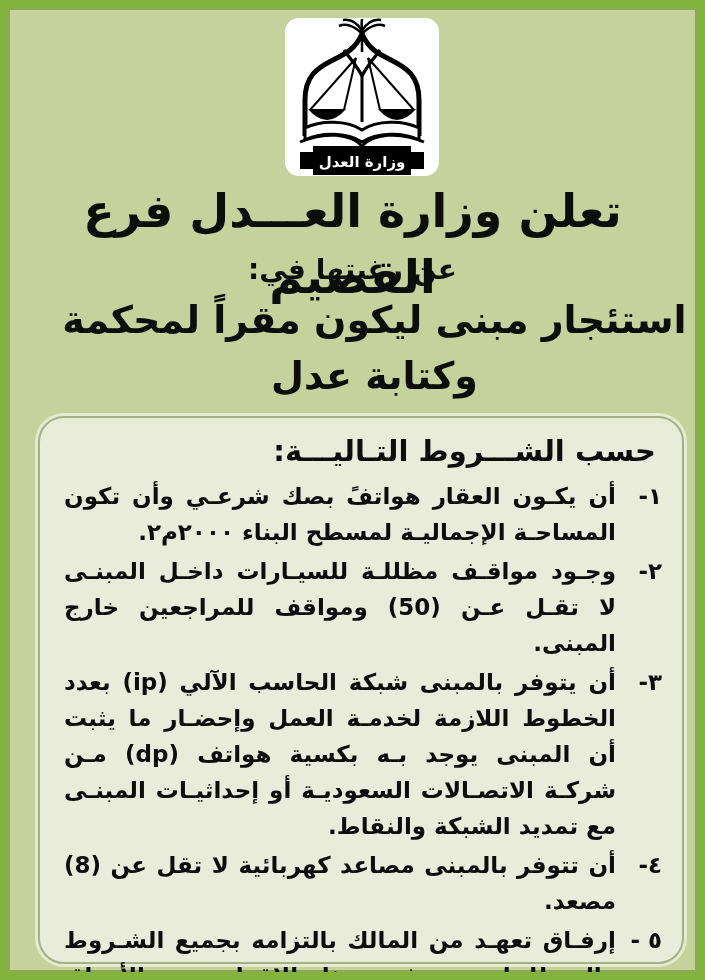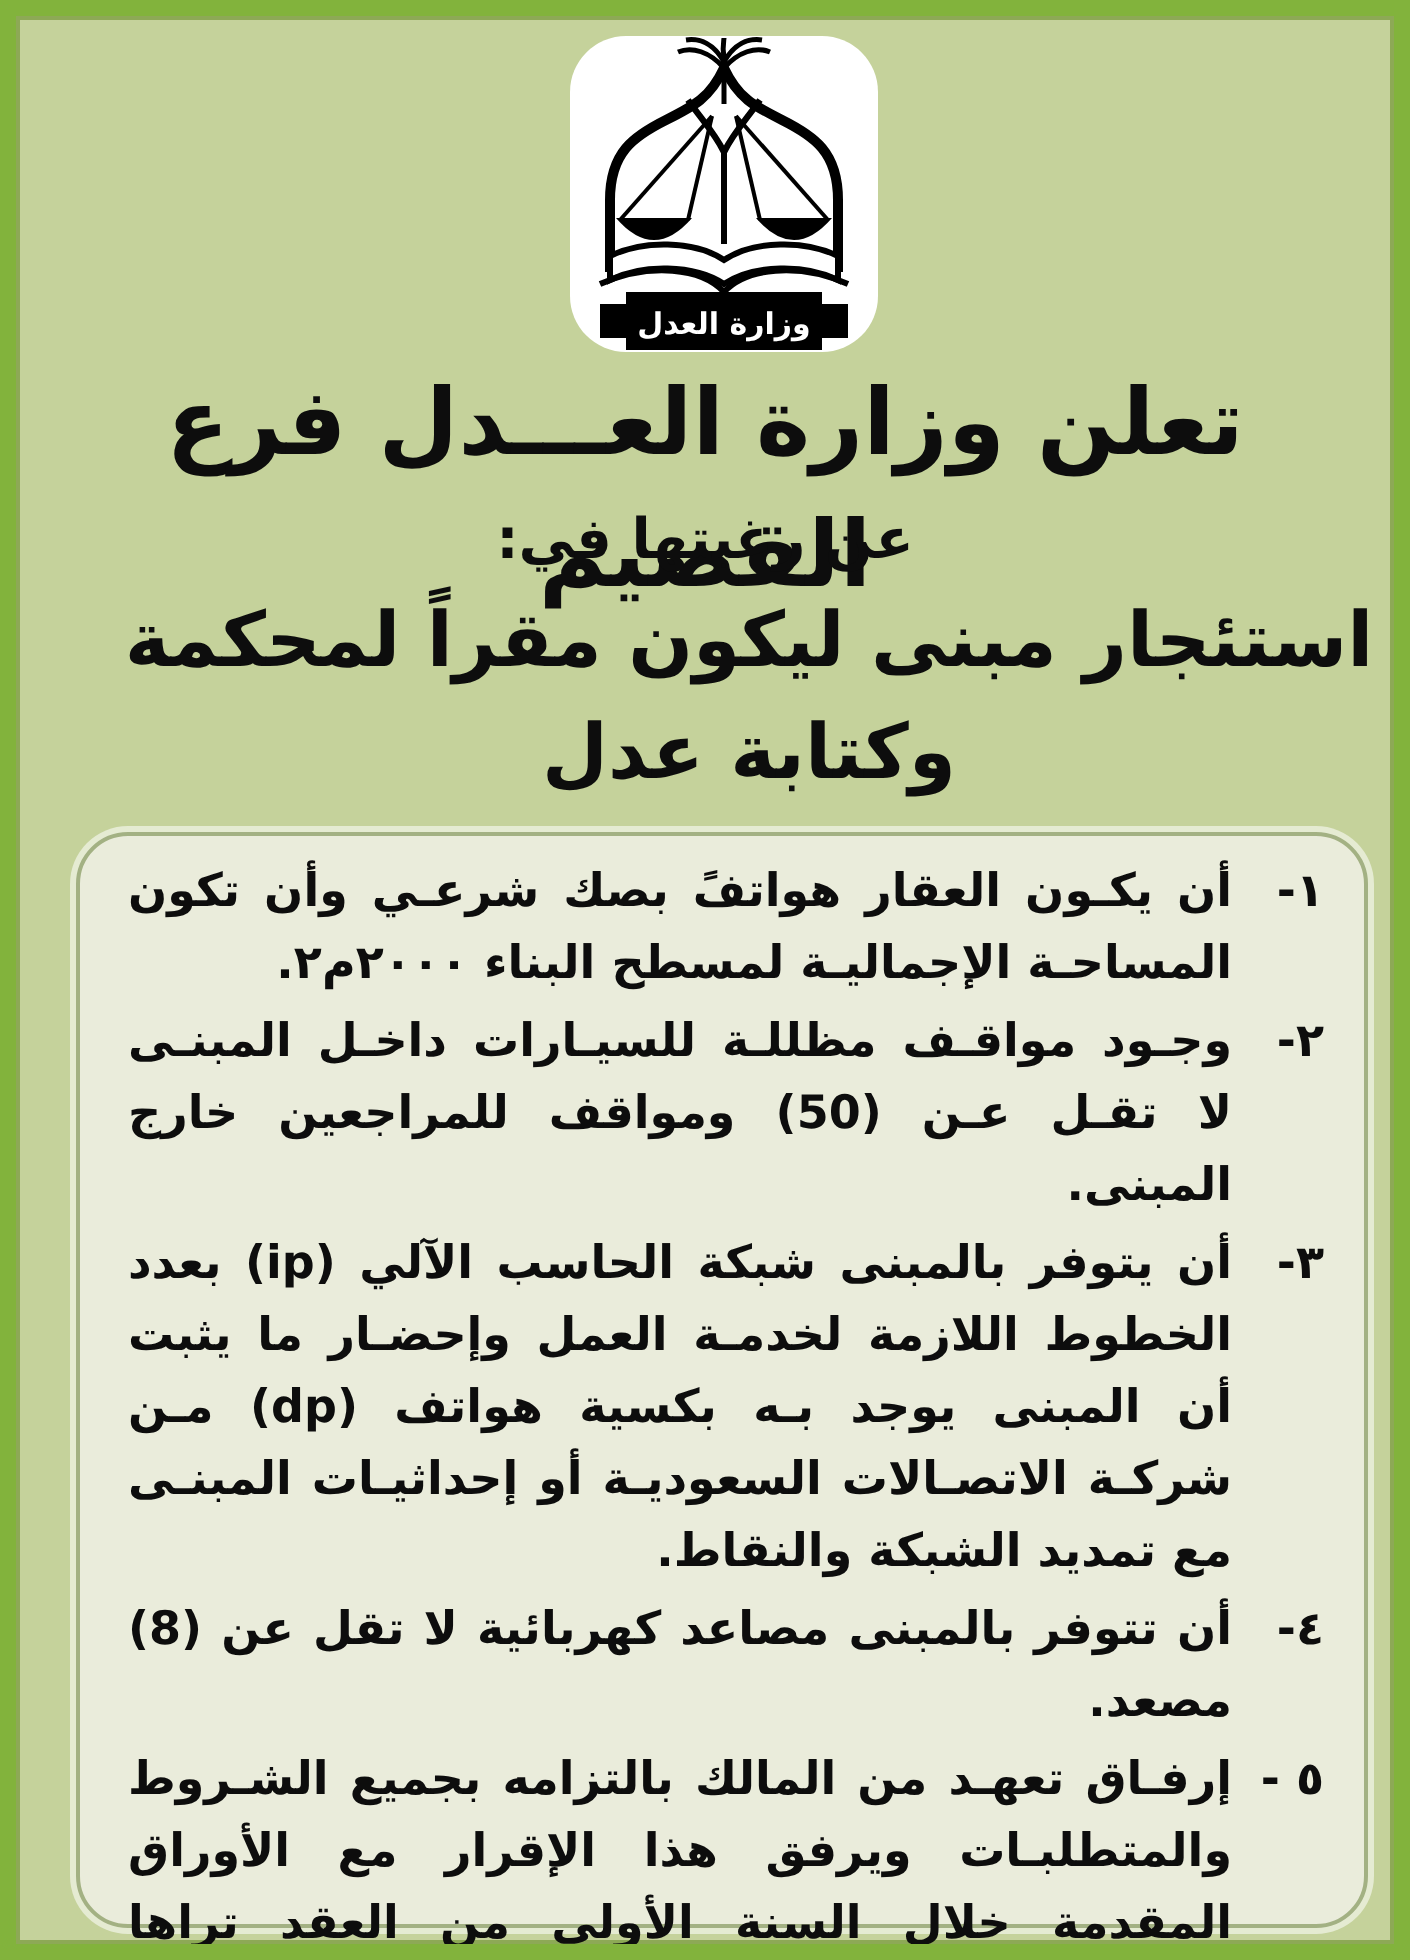--- a/index.html
+++ b/index.html
@@ -20,21 +20,21 @@
   }
 
   
   .logo-box {
     position: absolute;
     left: 277px;
     top: 10px;
     width: 154px;
     height: 158px;
     background: #ffffff;
-    border-radius: 28px;
+    border-radius: 14px;
     overflow: hidden;
   }
   .logo-box svg { display: block; width: 100%; height: 100%; }
 
   
   .title {
     position: absolute;
     top: 170px;
     left: 0;
     width: 100%;
@@ -158,20 +158,21 @@
   </div>
 
   <div class="title">تعلن وزارة العـــدل فرع القصيم</div>
   <div class="subtitle">عن رغبتها في:</div>
   <div class="announcement">
     <div>استئجار مبنى ليكون مقراً لمحكمة وكتابة عدل</div>
     <div>رياض الخبراء في محافظة رياض الخبراء</div>
   </div>
 
   <div class="panel">
+    <div class="panel-heading">حسب الشـــروط التـاليـــة:</div>
 
     <div class="cond-item">
       <span class="cond-num">١-</span>
       <div class="cond-text">أن يكـون العقار هواتفً بصك شرعـي وأن تكون المساحـة الإجماليـة لمسطح البناء ٢٠٠٠م٢.</div>
     </div>
 
     <div class="cond-item">
       <span class="cond-num">٢-</span>
       <div class="cond-text">وجـود مواقـف مظللـة للسيـارات داخـل المبنـى لا تقـل عـن (50) ومواقف للمراجعين خارج المبنى.</div>
     </div>

